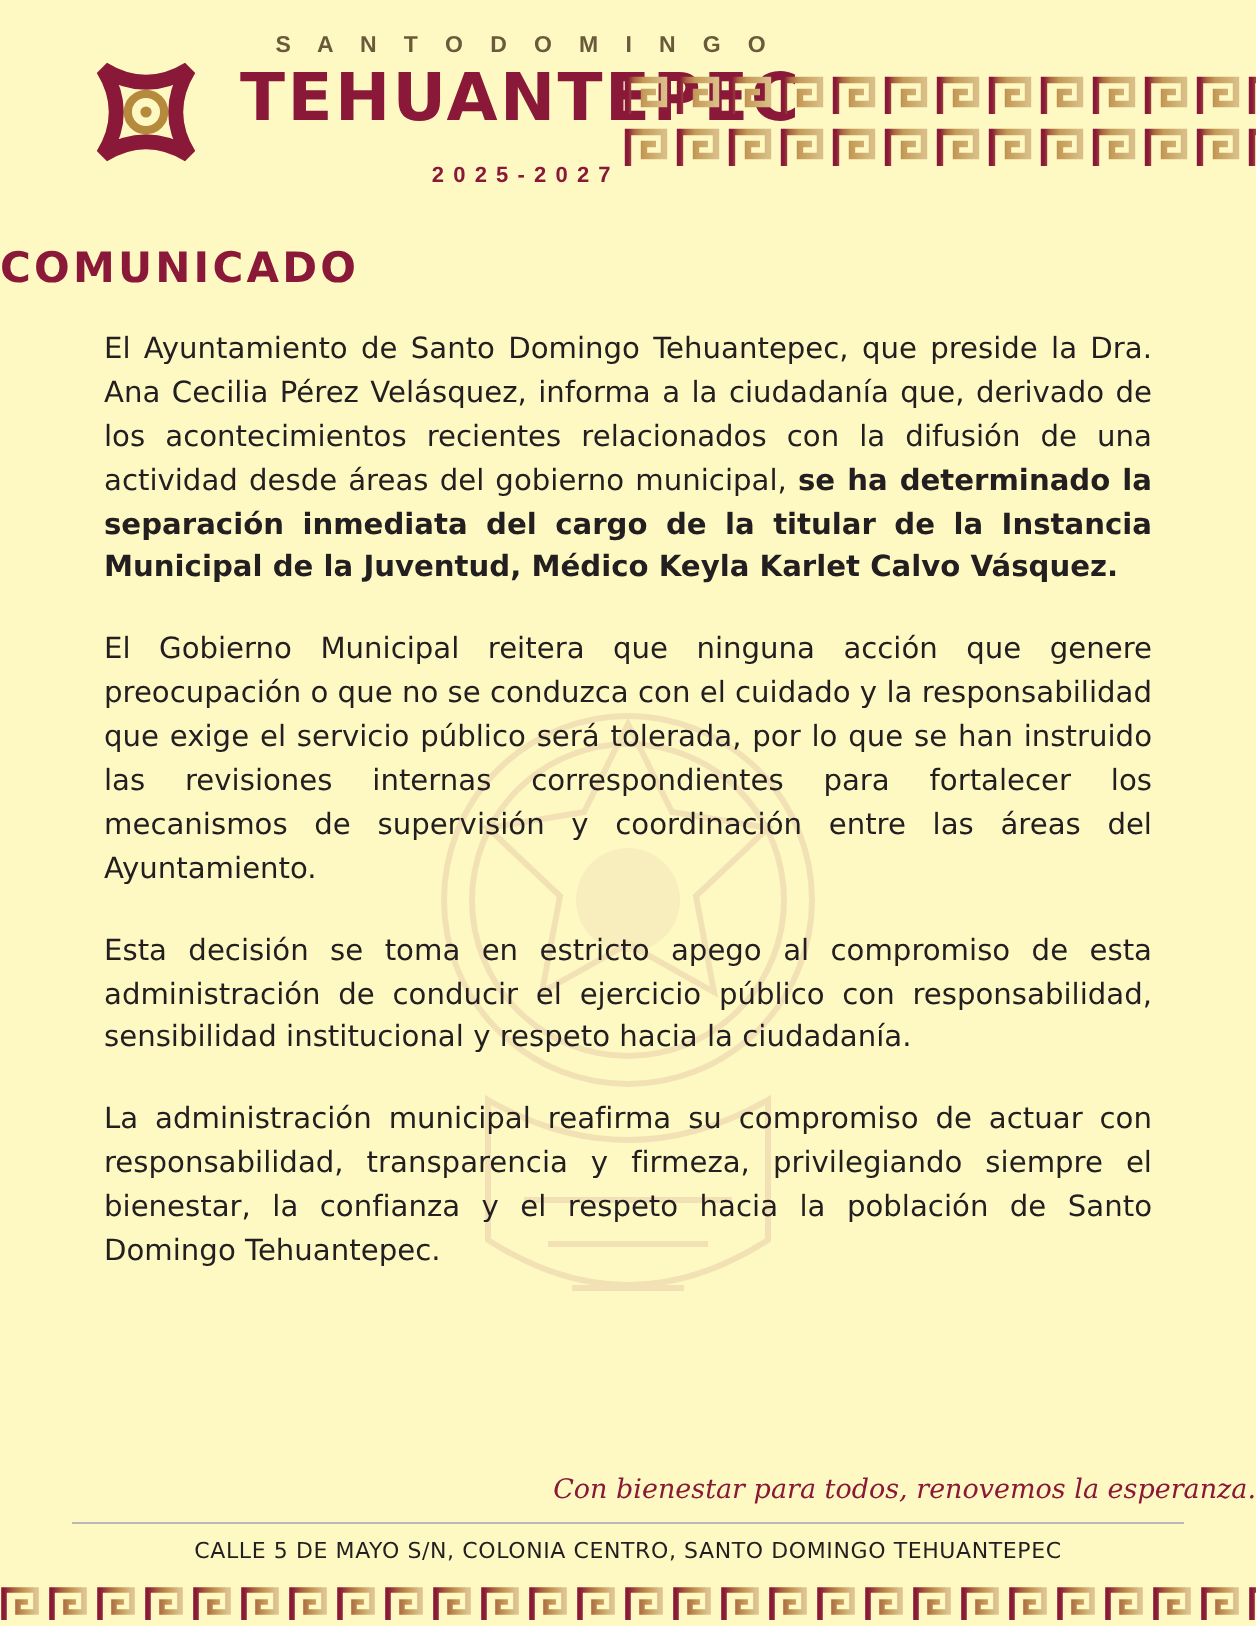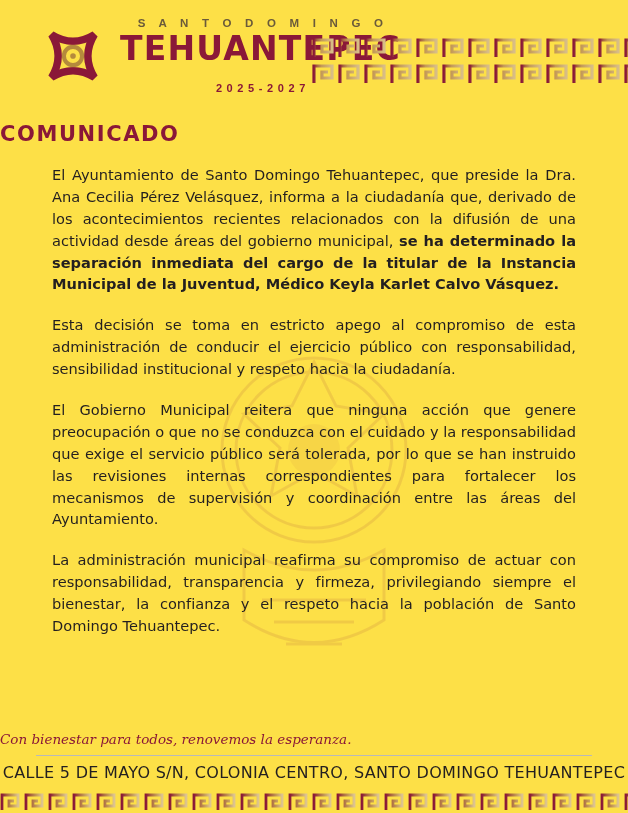--- a/index.html
+++ b/index.html
@@ -13,21 +13,21 @@
     font-family: "Liberation Sans", sans-serif;
     color: #231f20;
     overflow: hidden;
     position: relative;
   }
 
   .page {
     position: relative;
     width: 628px;
     height: 813px;
-    background: #fde047;
+    background: #fef9c3;
     overflow: hidden;
   }
 
   
   .watermark {
     position: absolute;
     left: 50%;
     top: 300px;
     transform: translateX(-50%);
     width: 360px;
@@ -156,35 +156,36 @@
 
   
   .footer {
     position: absolute;
     left: 0;
     right: 0;
     bottom: 0;
     z-index: 3;
   }
   .slogan {
-    text-align: left;
+    text-align: right;
     color: #8a1838;
     font-style: italic;
     font-size: 13.5px;
     font-family: "DejaVu Serif", serif;
     padding-bottom: 8px;
+    padding-left: 16px;
   }
   .footer-rule {
     height: 1px;
     background: #b9b9b9;
     margin: 0 36px;
   }
   .footer-address {
     text-align: center;
-    font-size: 16px;
+    font-size: 11px;
     letter-spacing: 0.3px;
     color: #231f20;
     padding: 7px 0 9px 0;
     font-family: "DejaVu Sans", sans-serif;
   }
   .footer-bar {
     height: 22px;
     width: 100%;
   }
 </style>
@@ -245,22 +246,22 @@
         <rect x="0" y="0" width="316" height="23" fill="url(#pGreca)"></rect>
         <rect x="0" y="26" width="316" height="23" fill="url(#pGreca)"></rect>
       </svg>
     </div>
   </div>
 
   <div class="doc-title">COMUNICADO</div>
 
   <div class="body-wrap">
     <p class="para"><span>El Ayuntamiento de Santo Domingo Tehuantepec, que preside la Dra. Ana Cecilia Pérez Velásquez, informa a la ciudadanía que, derivado de los acontecimientos recientes relacionados con la difusión de una actividad desde áreas del gobierno municipal, </span><b>se ha determinado la separación inmediata del cargo de la titular de la Instancia Municipal de la Juventud, Médico Keyla Karlet Calvo Vásquez.</b></p>
+    <p class="para"><span>El Gobierno Municipal reitera que ninguna acción que genere preocupación o que no se conduzca con el cuidado y la responsabilidad que exige el servicio público será tolerada, por lo que se han instruido las revisiones internas correspondientes para fortalecer los mecanismos de supervisión y coordinación entre las áreas del Ayuntamiento.</span></p>
     <p class="para"><span>Esta decisión se toma en estricto apego al compromiso de esta administración de conducir el ejercicio público con responsabilidad, sensibilidad institucional y respeto hacia la ciudadanía.</span></p>
-    <p class="para"><span>El Gobierno Municipal reitera que ninguna acción que genere preocupación o que no se conduzca con el cuidado y la responsabilidad que exige el servicio público será tolerada, por lo que se han instruido las revisiones internas correspondientes para fortalecer los mecanismos de supervisión y coordinación entre las áreas del Ayuntamiento.</span></p>
     <p class="para"><span>La administración municipal reafirma su compromiso de actuar con responsabilidad, transparencia y firmeza, privilegiando siempre el bienestar, la confianza y el respeto hacia la población de Santo Domingo Tehuantepec.</span></p>
   </div>
 
 
   <div class="footer">
     <div class="slogan">Con bienestar para todos, renovemos la esperanza.</div>
     <div class="footer-rule"></div>
     <div class="footer-address">CALLE 5 DE MAYO S/N, COLONIA CENTRO, SANTO DOMINGO TEHUANTEPEC</div>
     <div class="footer-bar">
       <svg viewBox="0 0 628 22" width="628" height="22" preserveAspectRatio="none" xmlns="http://www.w3.org/2000/svg">

